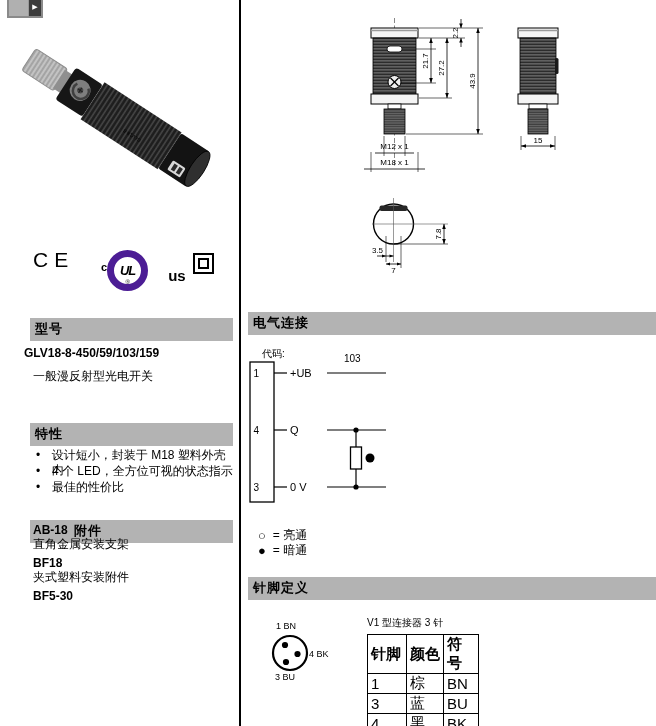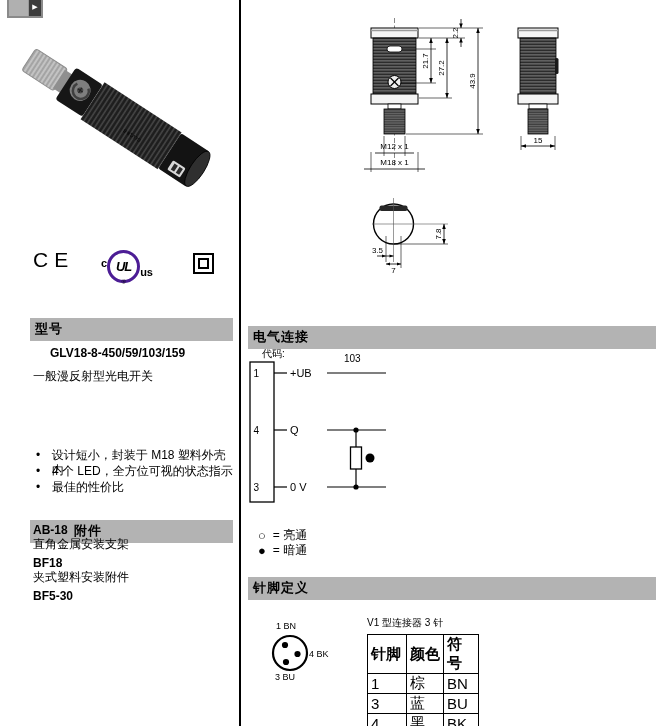--- a/index.html
+++ b/index.html
@@ -34,25 +34,25 @@
     border:2px solid #8a8a8a; background:#b6b6b6; display:flex;
   }
   .tool .lft { flex:1; border-right:1px solid #999; background:#b0b0b0; }
   .tool .drk { width:12px; background:#3c3c3c; color:#fff; font-size:7px;
     display:flex; align-items:center; justify-content:center; }
   
   .ce { font-size:21px; letter-spacing:6px; font-weight:500; }
   .ulwrap { position:absolute; display:flex; align-items:center; }
   .ulc { font-weight:bold; font-size:11px; margin-top:-8px; }
   .ulcirc {
-    width:27px; height:27px; border:3px solid #4c1d95; border-radius:50%;
+    width:27px; height:27px; border:7px solid #4c1d95; border-radius:50%;
     display:flex; align-items:center; justify-content:center;
     font-weight:bold; font-style:italic; font-size:13px; letter-spacing:-1px;
   }
-  .ulus { font-weight:bold; font-size:11px; margin-bottom:-10px; }
+  .ulus { font-weight:bold; font-size:15px; margin-bottom:-10px;padding-left:20px; }
   .ulreg { position:absolute; font-size:6px; left:50%; top:29px; transform:translateX(-50%); }
   .sq2 {
     position:absolute; width:17px; height:17px; border:2px solid #000;
     display:flex; align-items:center; justify-content:center;
   }
   .sq2 .in { width:7px; height:7px; border:2px solid #000; }
   svg { font-family:"Liberation Sans","DejaVu Sans",sans-serif; }
   svg text { fill:#000; }
 </style>
 </head>
@@ -108,23 +108,24 @@
       <span class="ulcirc">UL</span>
       <span class="ulreg">®</span>
     </span>
     <span class="ulus">us</span>
   </div>
   <div class="sq2" style="left:193px; top:253px;">
     <div class="in"></div>
   </div>
 
   <div class="bar" style="left:30px; top:318px; width:203px;">型号</div>
-  <div class="abs t12 b" style="left:50px; top:346px;">GLV18-8-450/59/103/159</div>
+  <div class="abs t12 b" style="left:24px; top:346px;">GLV18-8-450/59/103/159</div>
   <div class="abs t12" style="left:33px; top:369px;">一般漫反射型光电开关</div>
 
+  <div class="bar" style="left:30px; top:423px; width:203px;">特性</div>
   <div class="abs feat-row" style="left:36px; top:448px; width:200px;">
     <span class="bl">•</span>
     <span>设计短小，封装于 M18 塑料外壳内</span>
   </div>
   <div class="abs feat-row" style="left:36px; top:464px; width:200px;">
     <span class="bl">•</span>
     <span>4 个 LED，全方位可视的状态指示</span>
   </div>
   <div class="abs feat-row" style="left:36px; top:480px; width:200px;">
     <span class="bl">•</span>
@@ -240,21 +241,21 @@
       <polygon points="393.5,256 389.5,254.4 389.5,257.6"></polygon>
       <text font-size="8" text-anchor="end" x="383" y="253">3.5</text>
 
       <line x1="386" y1="264" x2="401" y2="264" stroke="#000" stroke-width="0.8"></line>
       <polygon points="386,264 390,262.4 390,265.6"></polygon>
       <polygon points="401,264 397,262.4 397,265.6"></polygon>
       <text font-size="8" text-anchor="middle" x="393.5" y="273">7</text>
     </g>
   </svg>
 
-  <div class="bar" style="left:248px; top:326px; width:408px;">电气连接</div>
+  <div class="bar" style="left:248px; top:312px; width:408px;">电气连接</div>
   <div class="abs t11" style="left:262px; top:347px;">代码:</div>
   <div class="abs t11" style="left:344px; top:347px;margin-top:6px;">103</div>
 
   <svg class="abs" style="left:240px; top:344px;" width="230" height="170" viewBox="240 344 230 170">
     <rect x="250" y="362" width="24" height="140" fill="#fff" stroke="#000" stroke-width="1.3"></rect>
     <text x="253.5" y="377" font-size="10">1</text>
     <text x="253.5" y="434" font-size="10">4</text>
     <text x="253.5" y="491" font-size="10">3</text>
     <g stroke="#000" stroke-width="1.2">
       <line x1="274" y1="373" x2="287" y2="373"></line>

